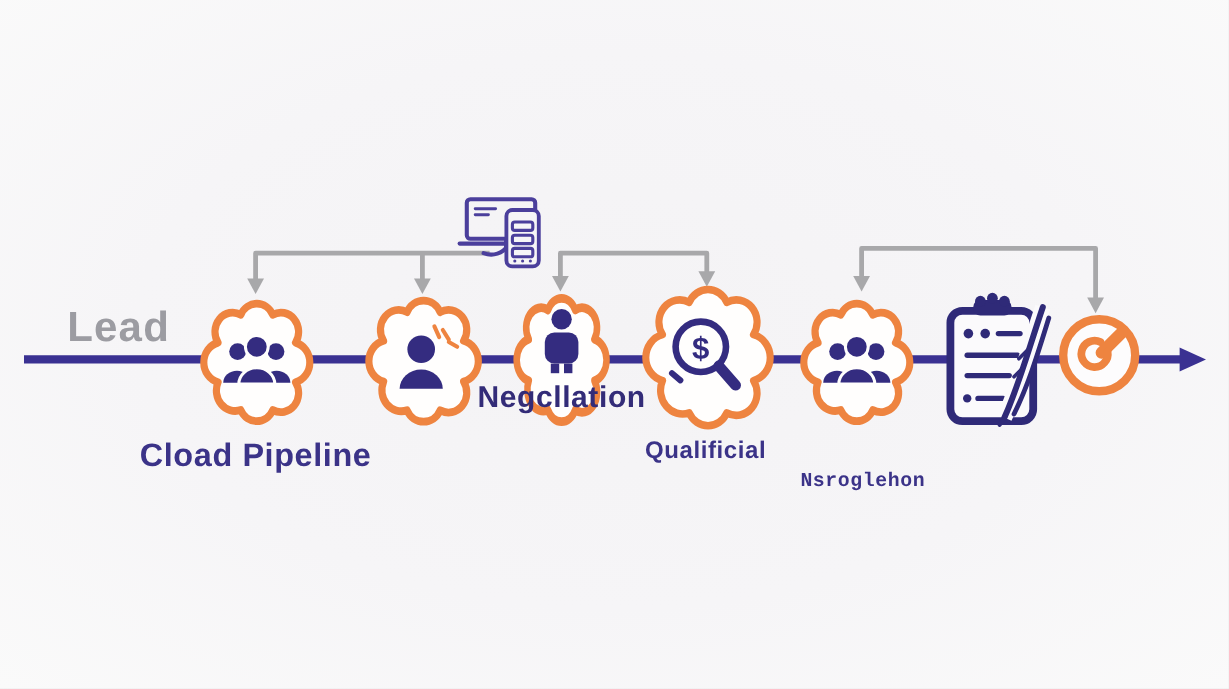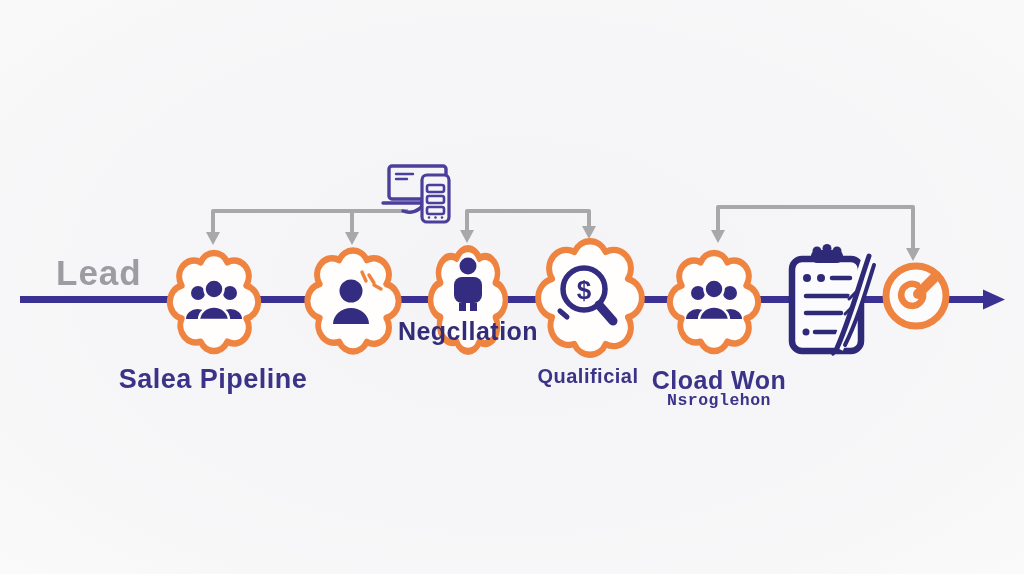--- a/index.html
+++ b/index.html
@@ -141,23 +141,22 @@
 
     <g>
       <circle cx="916" cy="296" r="30" fill="#fdfcfd" stroke="#ee8440" stroke-width="7"></circle>
       <line x1="918" y1="294" x2="936" y2="276" stroke="#ee8440" stroke-width="10" stroke-linecap="round"></line>
       <path d="M 923 293 A 11 11 0 1 1 917 285" fill="none" stroke="#ee8440" stroke-width="6.5" stroke-linecap="round"></path>
     </g>
   </svg>
 
   <div class="label lead" style="left:56px;top:253px;font-size:35px;">Lead</div>
 
-  <div class="label" style="left:213px;top:364px;font-size:27px;">Salea Pipeline</div>
+  <div class="label" style="left:213px;top:364px;font-size:27px;">Cload Pipeline</div>
 
   <div class="label" style="left:452px;top:317px;font-size:25px;color:#332c78;margin-left:16px;">Negcllation</div>
 
   <div class="label" style="left:588px;top:365px;font-size:20px;">Qualificial</div>
 
-  <div class="label" style="left:719px;top:366px;font-size:25px;">Cload Won</div>
 
   <div class="label" style="left:719px;top:391px;font-size:16.5px;font-family:Liberation Mono, monospace;">Nsroglehon</div>
 
 </div>
 
 </body></html>

